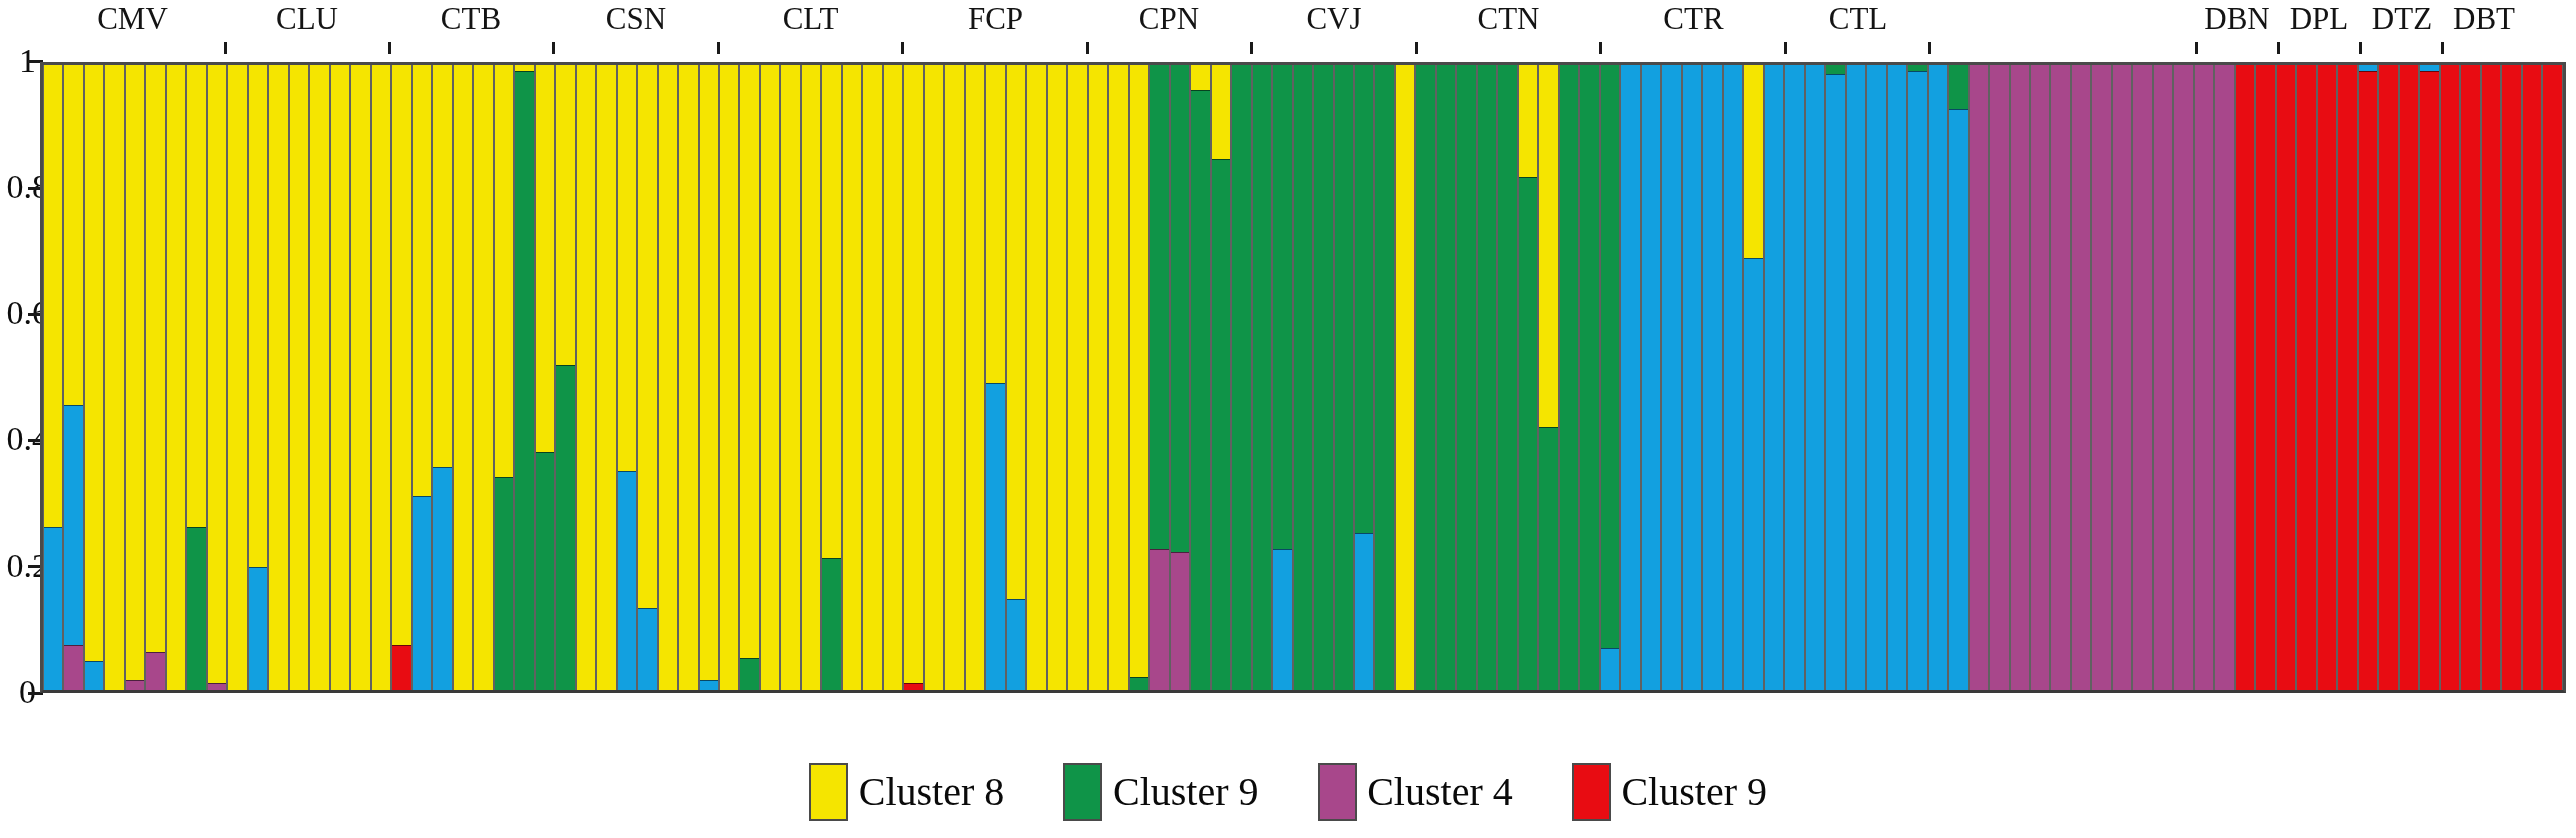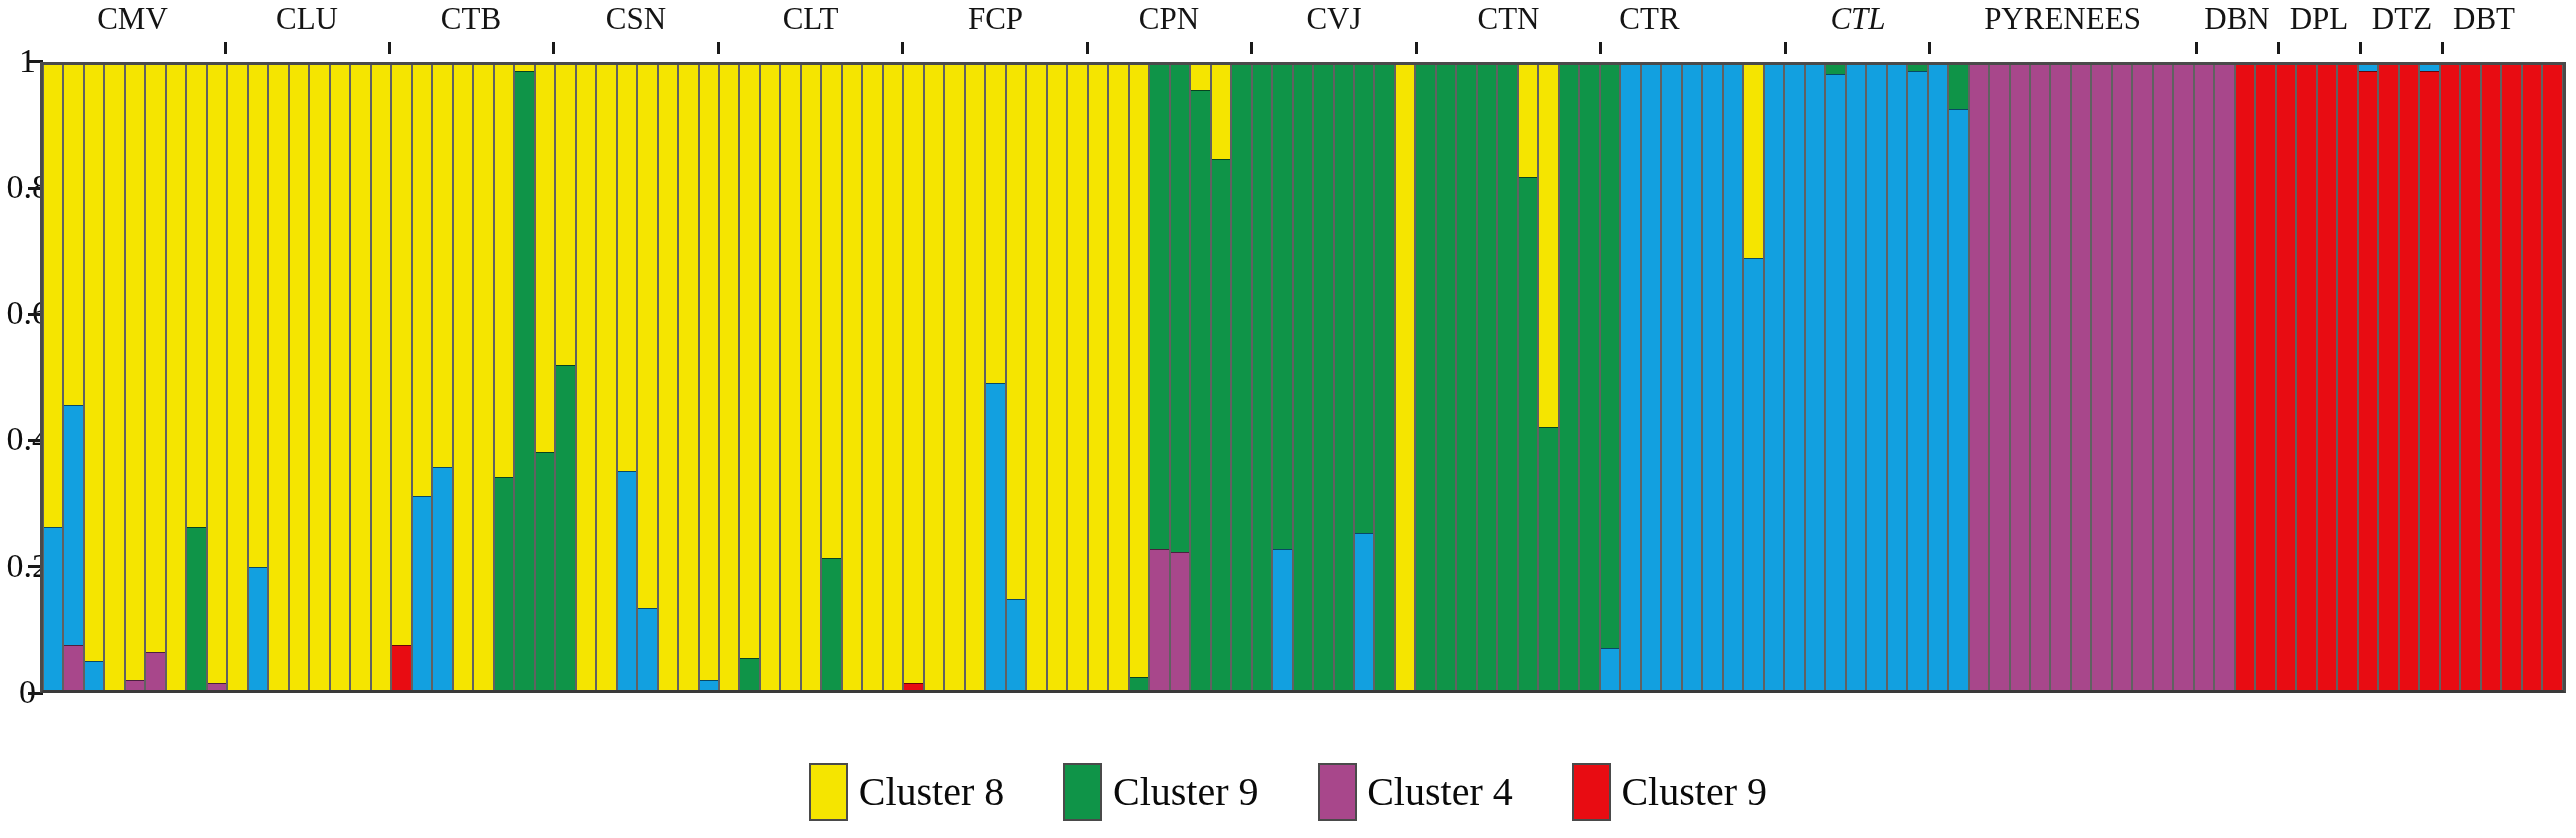--- a/index.html
+++ b/index.html
@@ -54,25 +54,24 @@
       <div class="glabel" style="left: 718px; width: 185px;">CLT</div>
       <div class="gtick" style="left: 717px;"></div>
       <div class="glabel" style="left: 903px; width: 185px;">FCP</div>
       <div class="gtick" style="left: 901px;"></div>
       <div class="glabel" style="left: 1087px; width: 164px;">CPN</div>
       <div class="gtick" style="left: 1086px;"></div>
       <div class="glabel" style="left: 1252px; width: 164px;">CVJ</div>
       <div class="gtick" style="left: 1250px;"></div>
       <div class="glabel" style="left: 1416px; width: 185px;">CTN</div>
       <div class="gtick" style="left: 1415px;"></div>
-      <div class="glabel" style="left: 1557px; width: 185px;">CTR</div>
+      <div class="glabel" style="left: 1601px; width: 185px;">CTR</div>
       <div class="gtick" style="left: 1599px;"></div>
-      <div class="glabel" style="left: 1786px; width: 144px; font-style: italic;">CTL</div>
+      <div class="glabel" style="left: 1786px; width: 144px;">CTL</div>
       <div class="gtick" style="left: 1784px;"></div>
-      <div class="glabel" style="left: 1929px; width: 267px;">PYRENEES</div>
       <div class="gtick" style="left: 1928px;"></div>
       <div class="glabel" style="left: 2196px; width: 82px;">DBN</div>
       <div class="gtick" style="left: 2195px;"></div>
       <div class="glabel" style="left: 2278px; width: 82px;">DPL</div>
       <div class="gtick" style="left: 2277px;"></div>
       <div class="glabel" style="left: 2361px; width: 82px;">DTZ</div>
       <div class="gtick" style="left: 2359px;"></div>
       <div class="glabel" style="left: 2443px; width: 82px;">DBT</div>
       <div class="gtick" style="left: 2441px;"></div>
     </div>

